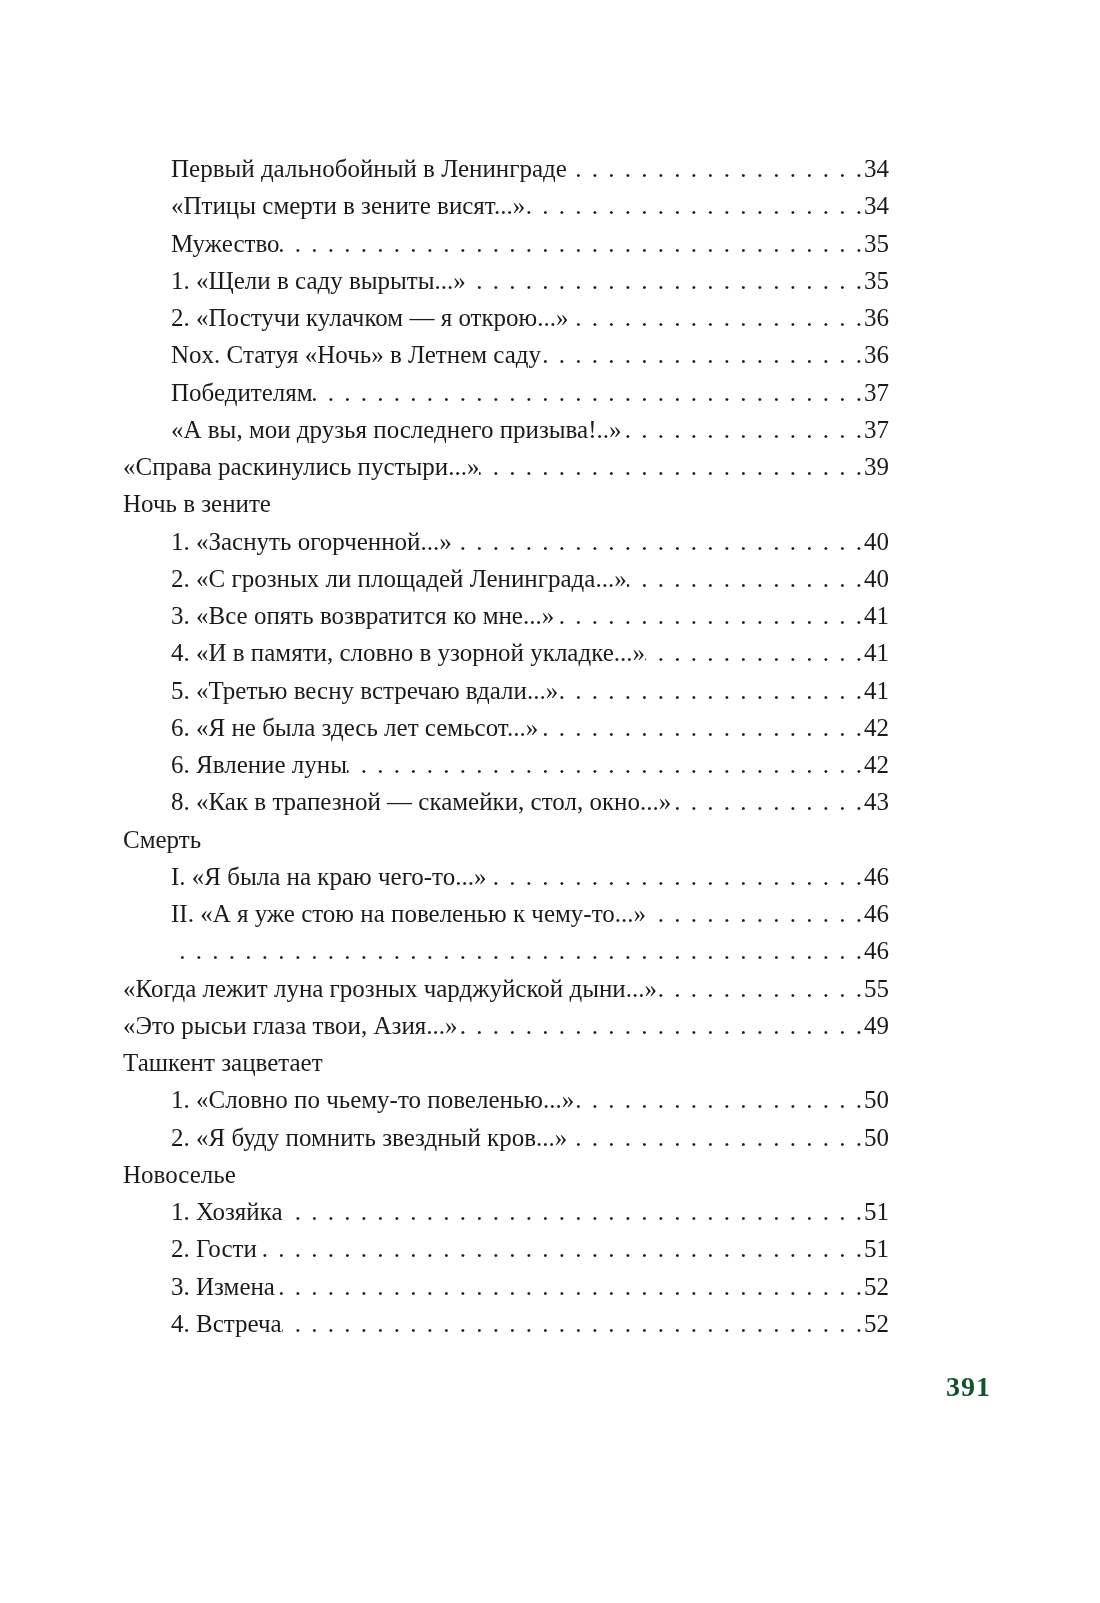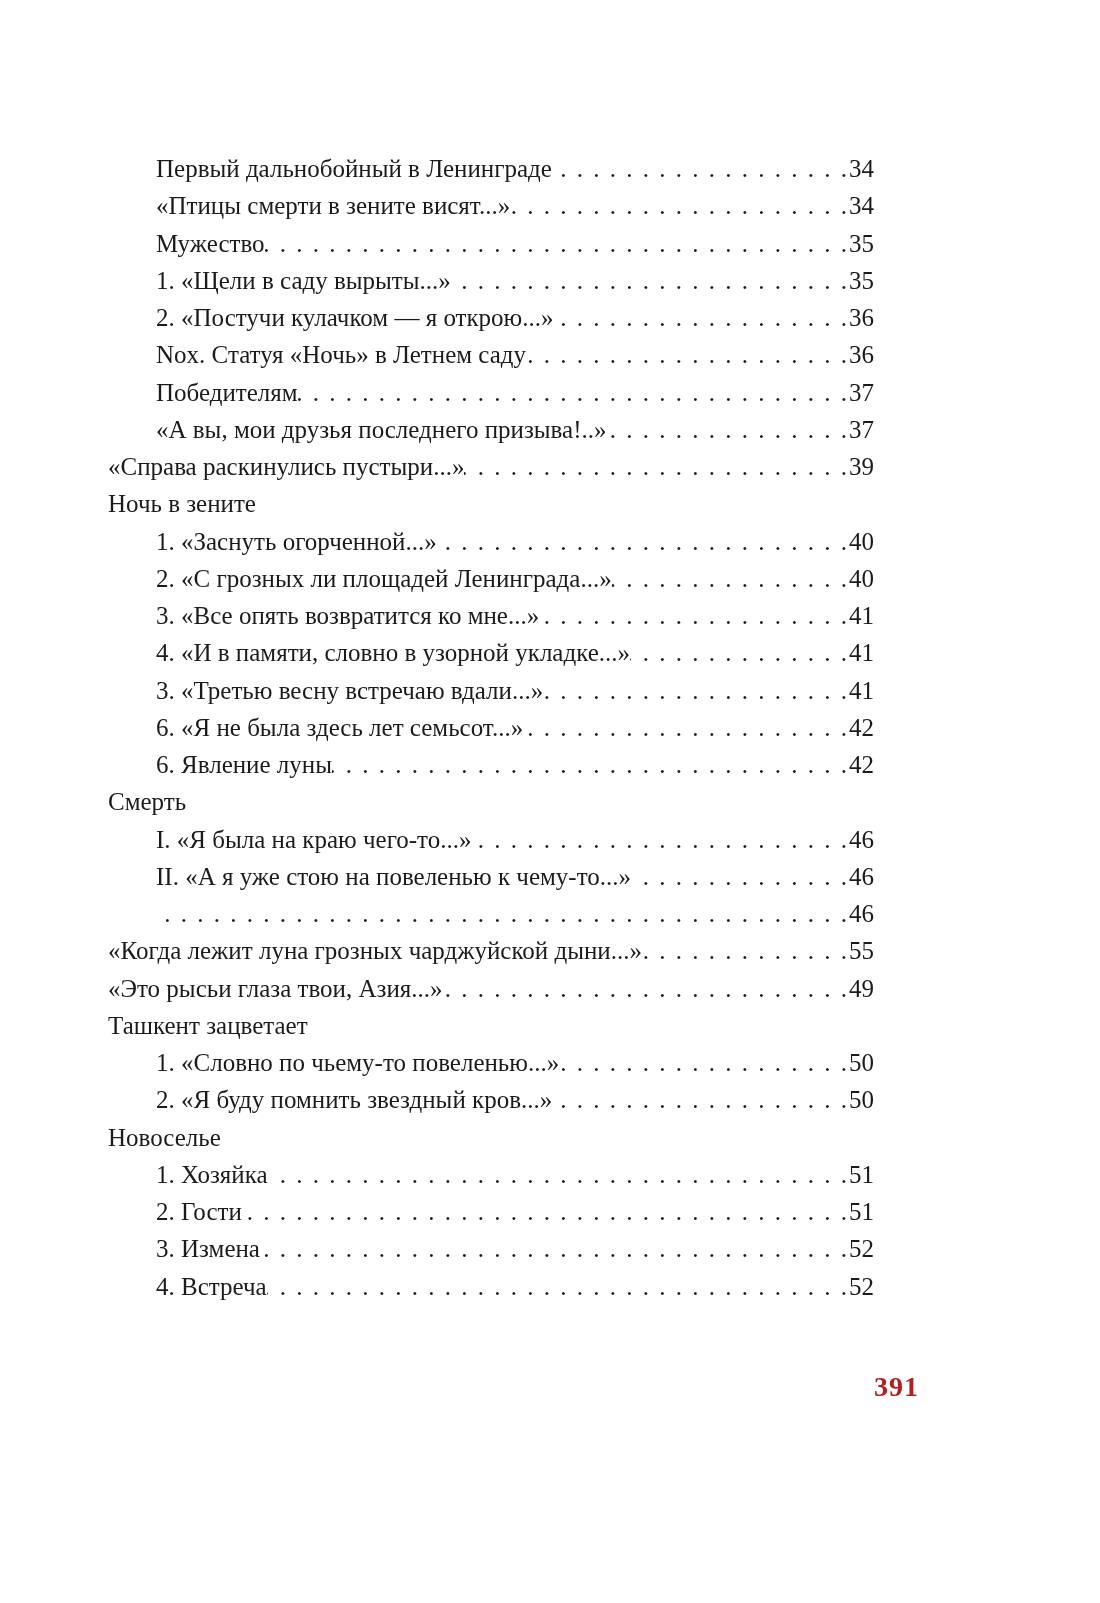--- a/index.html
+++ b/index.html
@@ -11,21 +11,21 @@
     position: relative;
     width: 1100px;
     height: 1603px;
     background: #ffffff;
     overflow: hidden;
     font-family: "Liberation Serif", "DejaVu Serif", serif;
     color: #1b1b1b;
   }
   .toc {
     position: absolute;
-    left: 108px;
+    left: 123px;
     top: 150px;
     width: 766px;
     font-size: 25px;
   }
   .row {
     display: flex;
     height: 37.25px;
     line-height: 37.25px;
     white-space: nowrap;
   }
@@ -43,26 +43,26 @@
     letter-spacing: 2px;
   }
   .leader::after {
     content: ". . . . . . . . . . . . . . . . . . . . . . . . . . . . . . . . . . . . . . . . . . . . . . . . . . . . . . . . . . . .";
   }
   .pagenum {
     flex: 0 0 auto;
   }
   .folio {
     position: absolute;
-    left: 874px;
+    left: 946px;
     top: 1371px;
     font-size: 28px;
     font-weight: 700;
     letter-spacing: 1px;
-    color: #b91c1c;
+    color: #14532d;
   }
 </style>
 </head>
 <body>
 
 <div class="page">
   <div class="toc">
       <div class="row indent">
     <span class="title">Первый дальнобойный в Ленинграде</span>
     <span class="leader"></span>
@@ -126,33 +126,38 @@
     <span class="title">3. «Все опять возвратится ко мне...»</span>
     <span class="leader"></span>
     <span class="pagenum">41</span>
   </div>
       <div class="row indent">
     <span class="title">4. «И в памяти, словно в узорной укладке...»</span>
     <span class="leader"></span>
     <span class="pagenum">41</span>
   </div>
       <div class="row indent">
-    <span class="title">3. «Третью весну встречаю вдали...»</span>
+    <span class="title">5. «Третью весну встречаю вдали...»</span>
     <span class="leader"></span>
     <span class="pagenum">41</span>
   </div>
       <div class="row indent">
     <span class="title">6. «Я не была здесь лет семьсот...»</span>
     <span class="leader"></span>
     <span class="pagenum">42</span>
   </div>
       <div class="row indent">
     <span class="title">6. Явление луны</span>
     <span class="leader"></span>
     <span class="pagenum">42</span>
+  </div>
+      <div class="row indent">
+    <span class="title">8. «Как в трапезной — скамейки, стол, окно...»</span>
+    <span class="leader"></span>
+    <span class="pagenum">43</span>
   </div>
       <div class="row flush">
     <span class="title">Смерть</span>
 
   </div>
       <div class="row indent">
     <span class="title">I. «Я была на краю чего-то...»</span>
     <span class="leader"></span>
     <span class="pagenum">46</span>
   </div>

